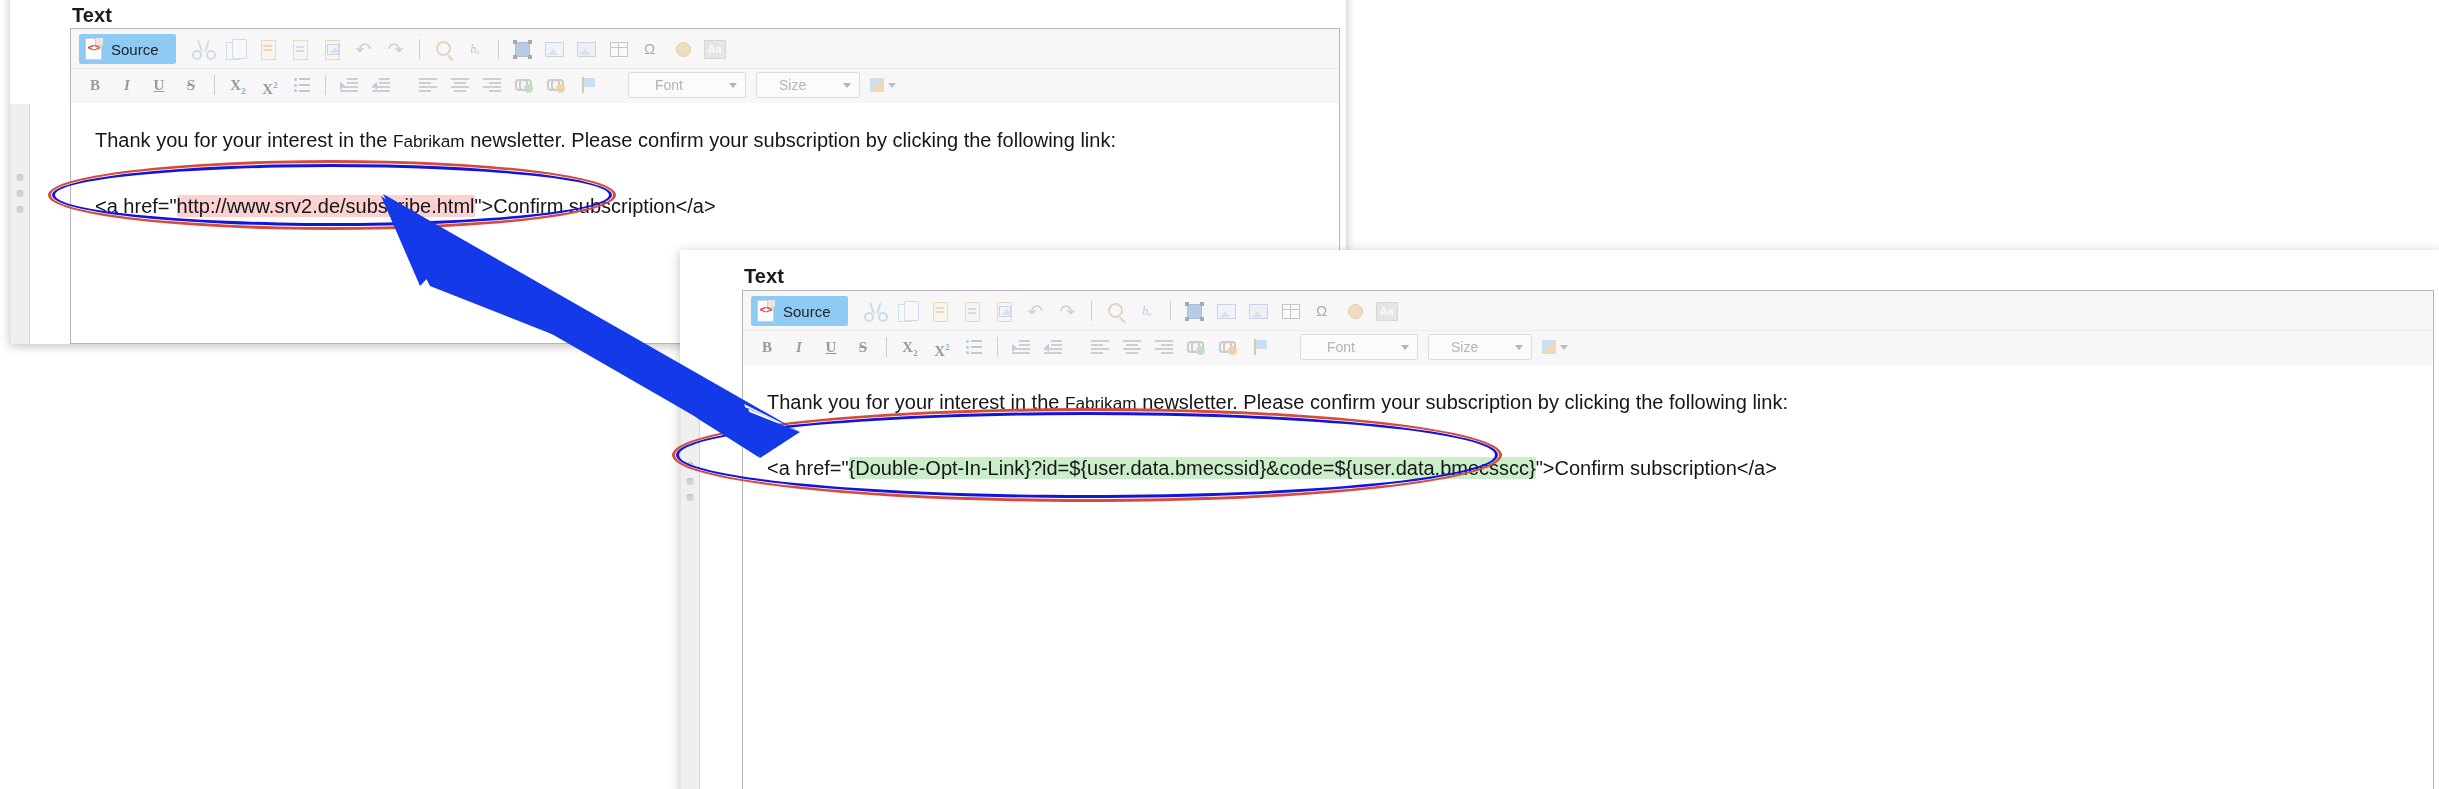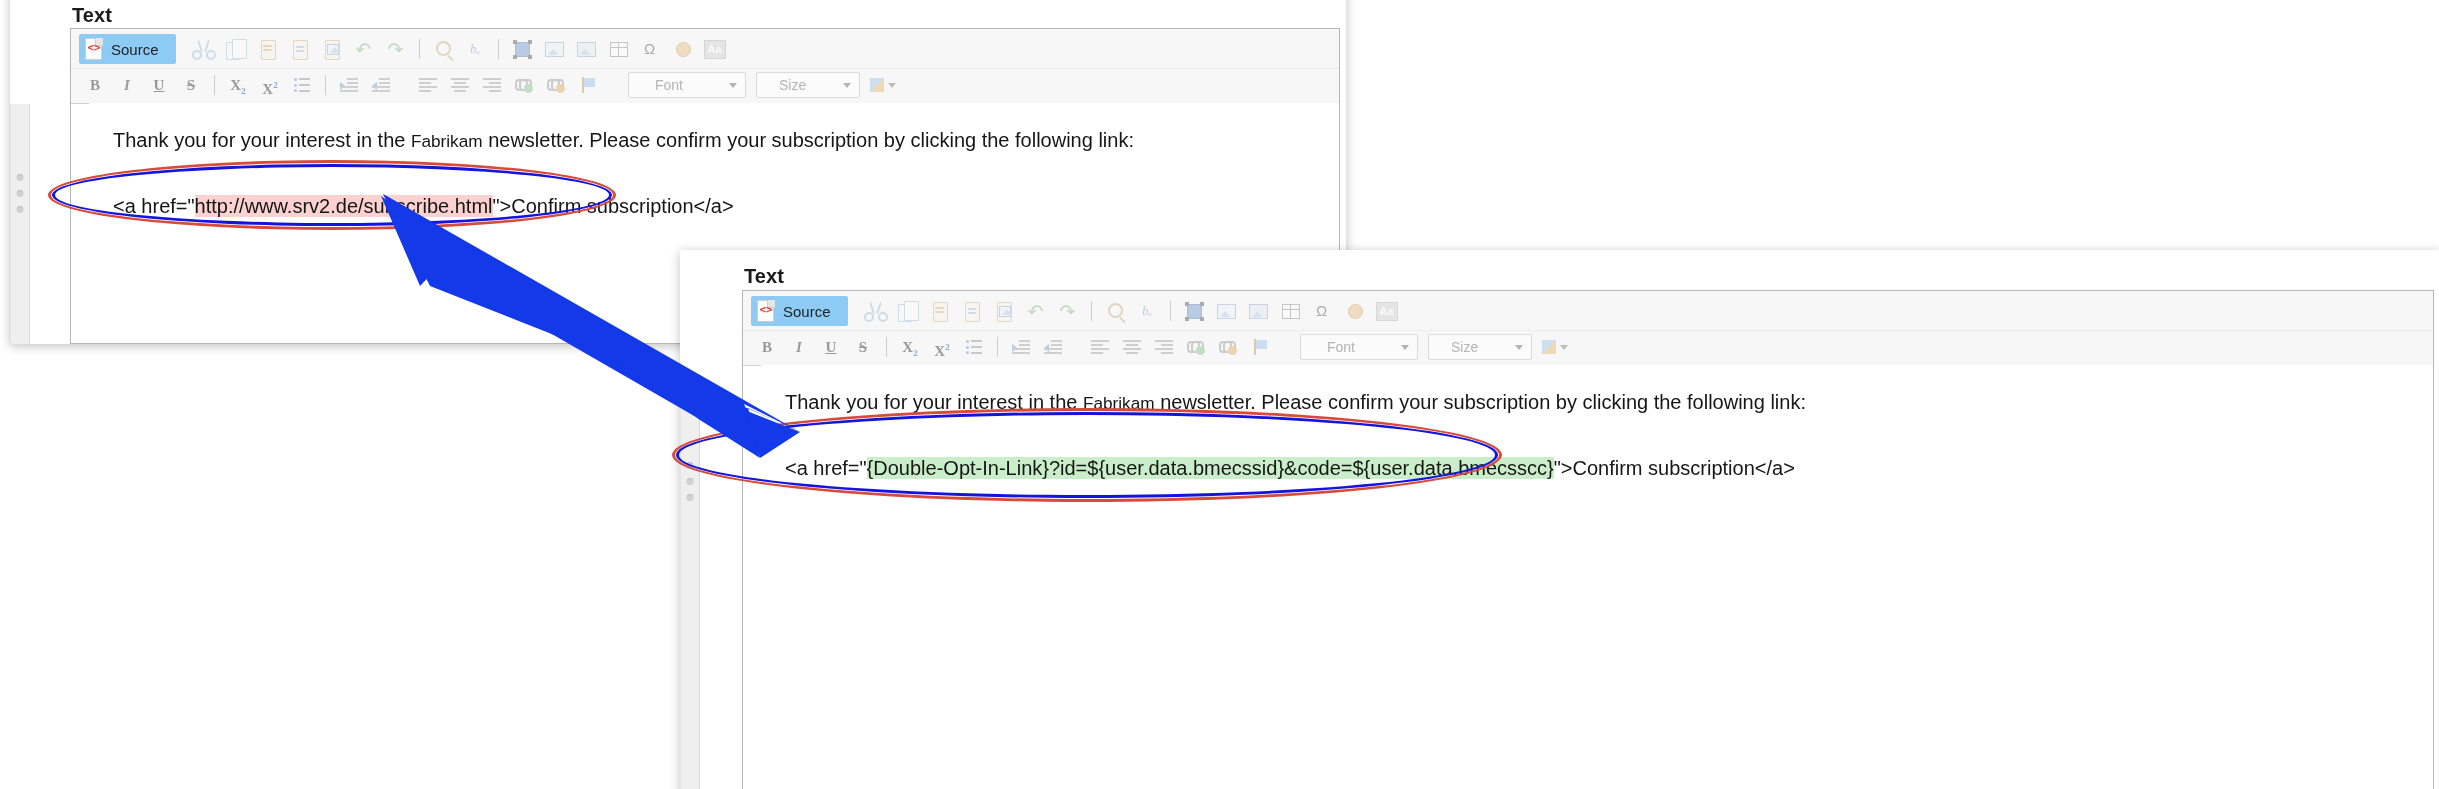--- a/index.html
+++ b/index.html
@@ -265,21 +265,21 @@
               opacity:.45; flex:0 0 auto; cursor:pointer; }
   .ic-color .sw { position:absolute; left:2px; top:4px; width:14px; height:14px;
                   background:
                     linear-gradient(to bottom right,#9ec4e8 0 50%, #e8b46b 50% 100%); }
   .ic-color .caret2 { position:absolute; right:2px; top:9px;
     border-left:4px solid transparent; border-right:4px solid transparent;
     border-top:5px solid #7a7a7a; }
 
   .edit-area {
     position: absolute;
-    left: 18px; right: 0;
+    left: 0; right: 0;
     background: #ffffff;
     box-sizing: border-box;
     overflow: hidden;
   }
   .body-text {
     color: #161616;
     line-height: 1.50;
   }
   .smallcap { font-size: 0.86em; }
   .hl-pink { background: #fbd2d1; }

